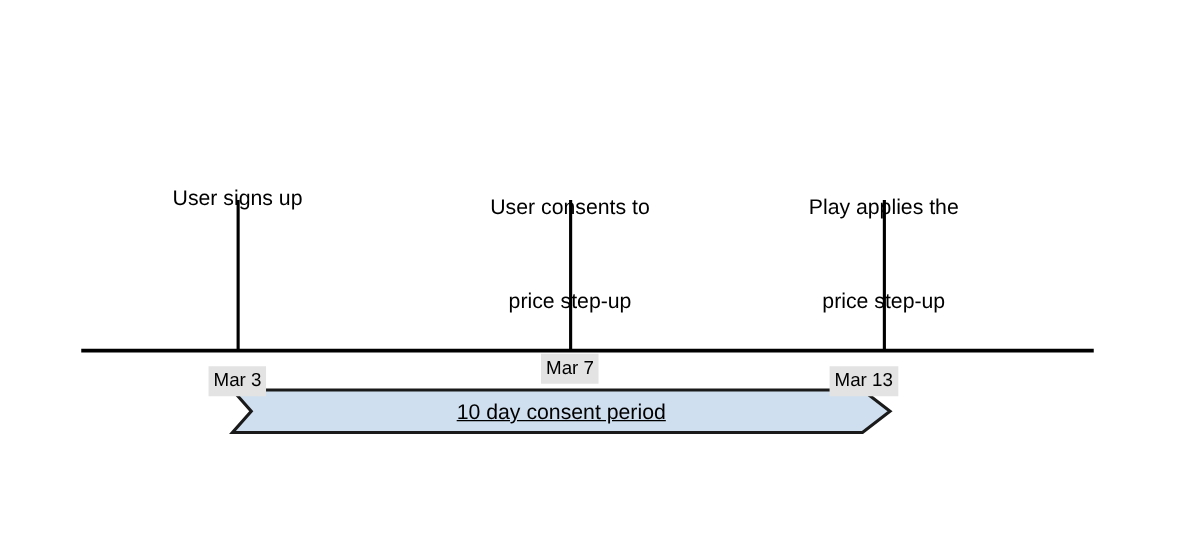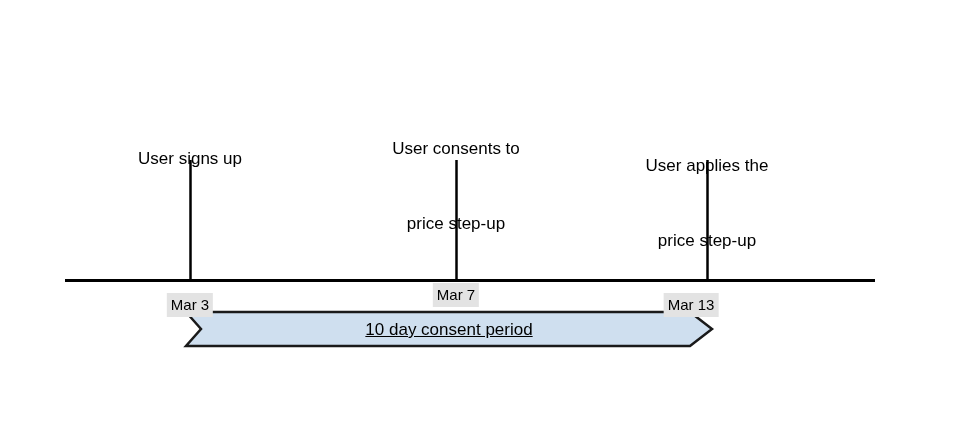--- a/index.html
+++ b/index.html
@@ -61,27 +61,27 @@
   <line x1="456.5" y1="160" x2="456.5" y2="281" stroke="#000000" stroke-width="2.5"></line>
   <line x1="707.5" y1="160" x2="707.5" y2="281" stroke="#000000" stroke-width="2.5"></line>
 
   <polygon points="186,312 201,329 186,346 690,346 712,329 690,312" fill="#cfdfef" stroke="#1a1a1a" stroke-width="2.5" stroke-linejoin="miter"></polygon>
 </svg>
 
 <div class="event-caption" style="left:190px; top:96px; width:260px;">
   <div>User signs up</div>
 </div>
 
-<div class="event-caption" style="left:456px; top:86px; width:280px;">
+<div class="event-caption" style="left:456px; top:103px; width:280px;">
   <div>User consents to</div>
   <div>price step-up</div>
 </div>
 
 <div class="event-caption" style="left:707px; top:103px; width:280px;">
-  <div>User applies the</div>
+  <div>Play applies the</div>
   <div>price step-up</div>
 </div>
 
 <div class="date-chip" style="left:190px; top:245px;">Mar 3</div>
 <div class="date-chip" style="left:456px; top:235px;">Mar 7</div>
 <div class="date-chip" style="left:691px; top:245px;">Mar 13</div>
 
 <div class="banner-label" style="left:449px; top:330px;text-decoration:underline;">10 day consent period</div>
 
 </body></html>

